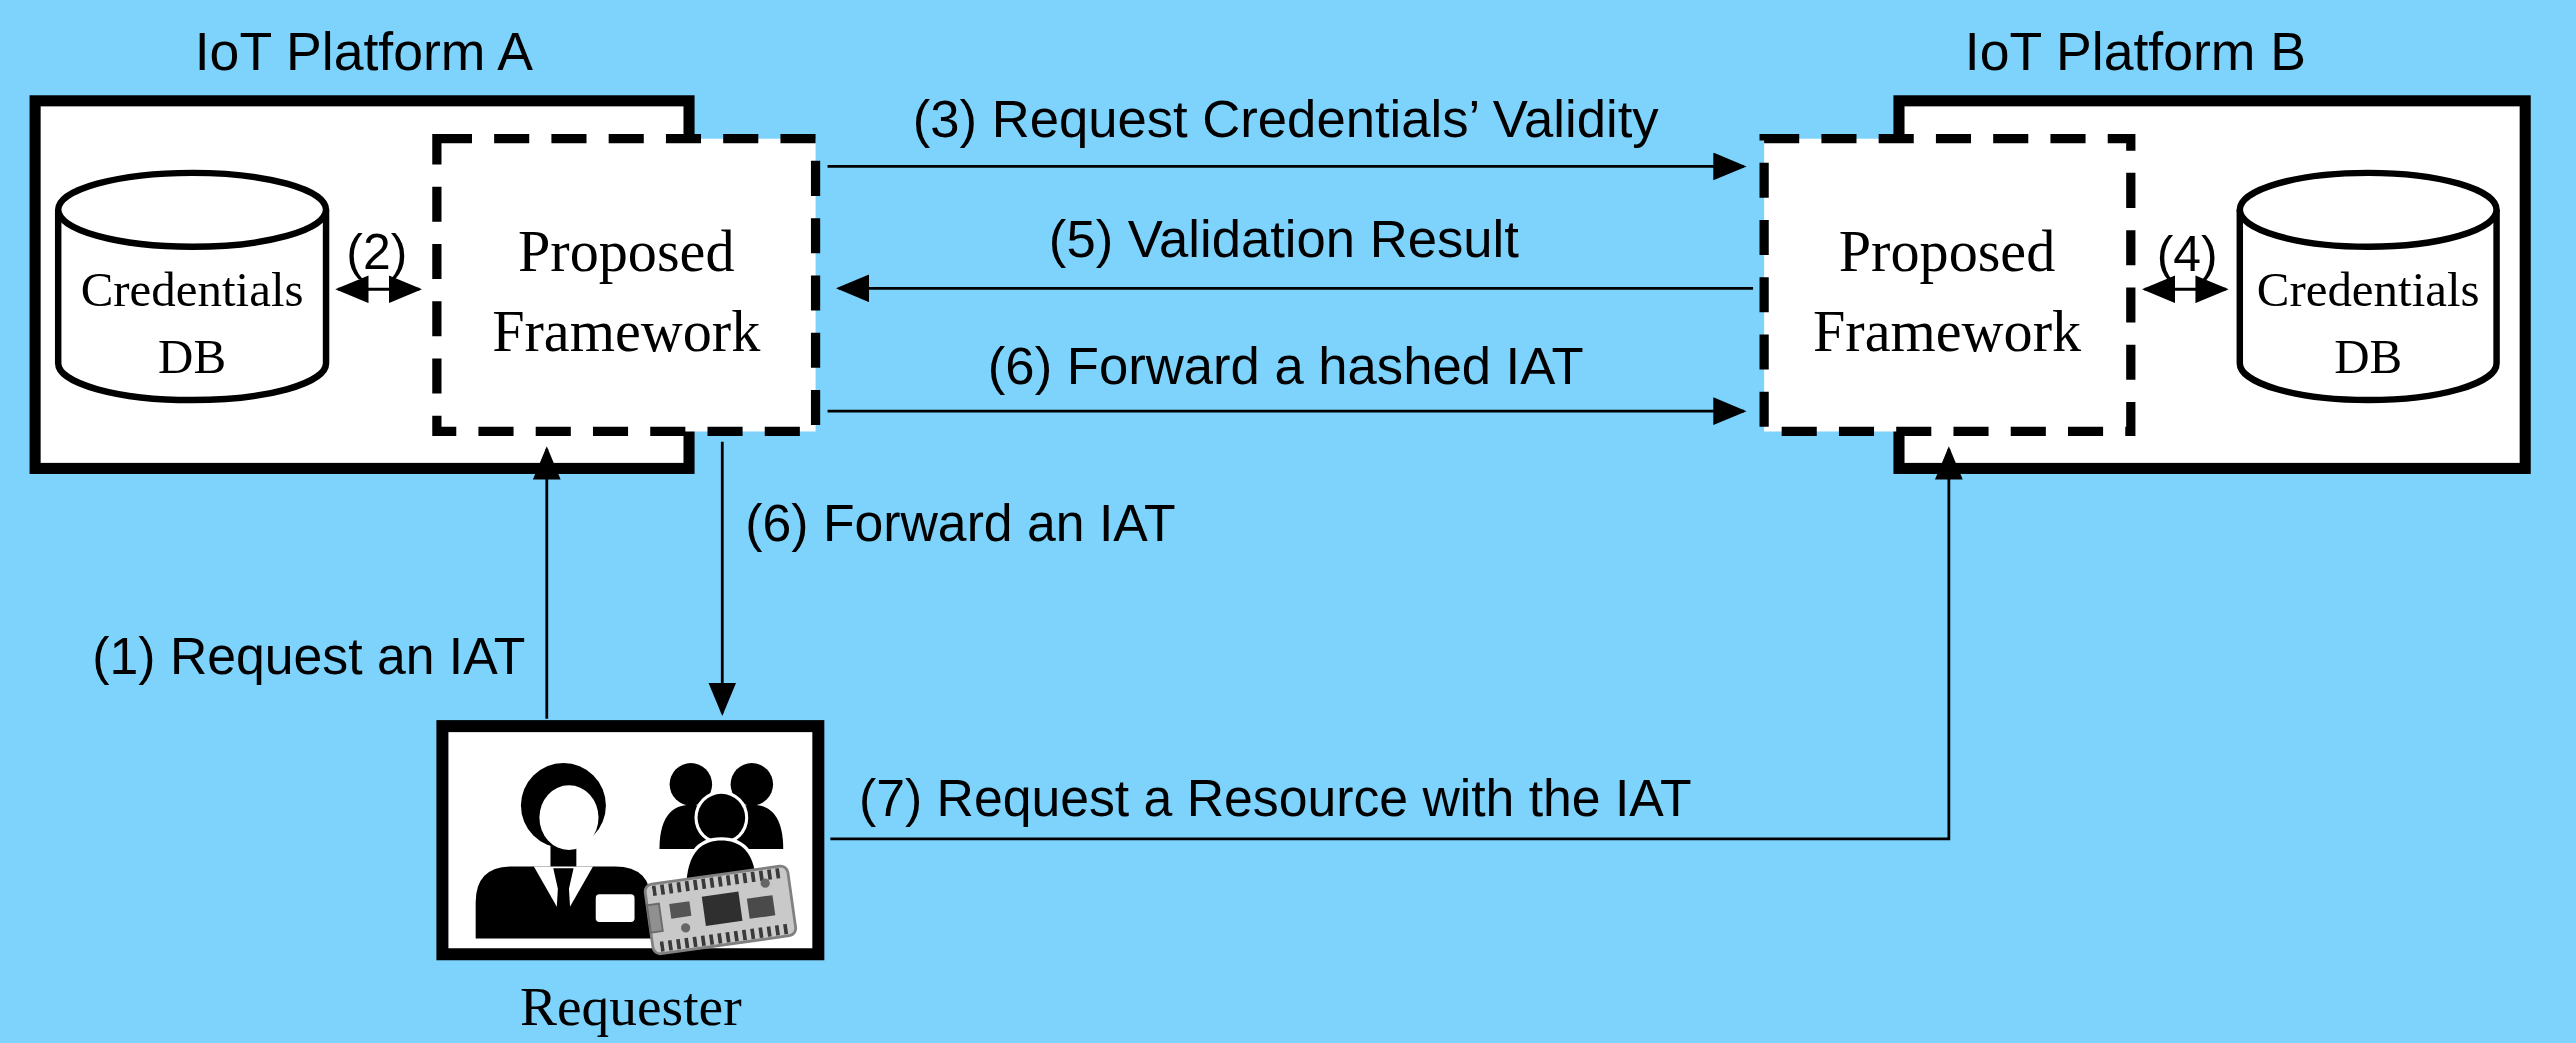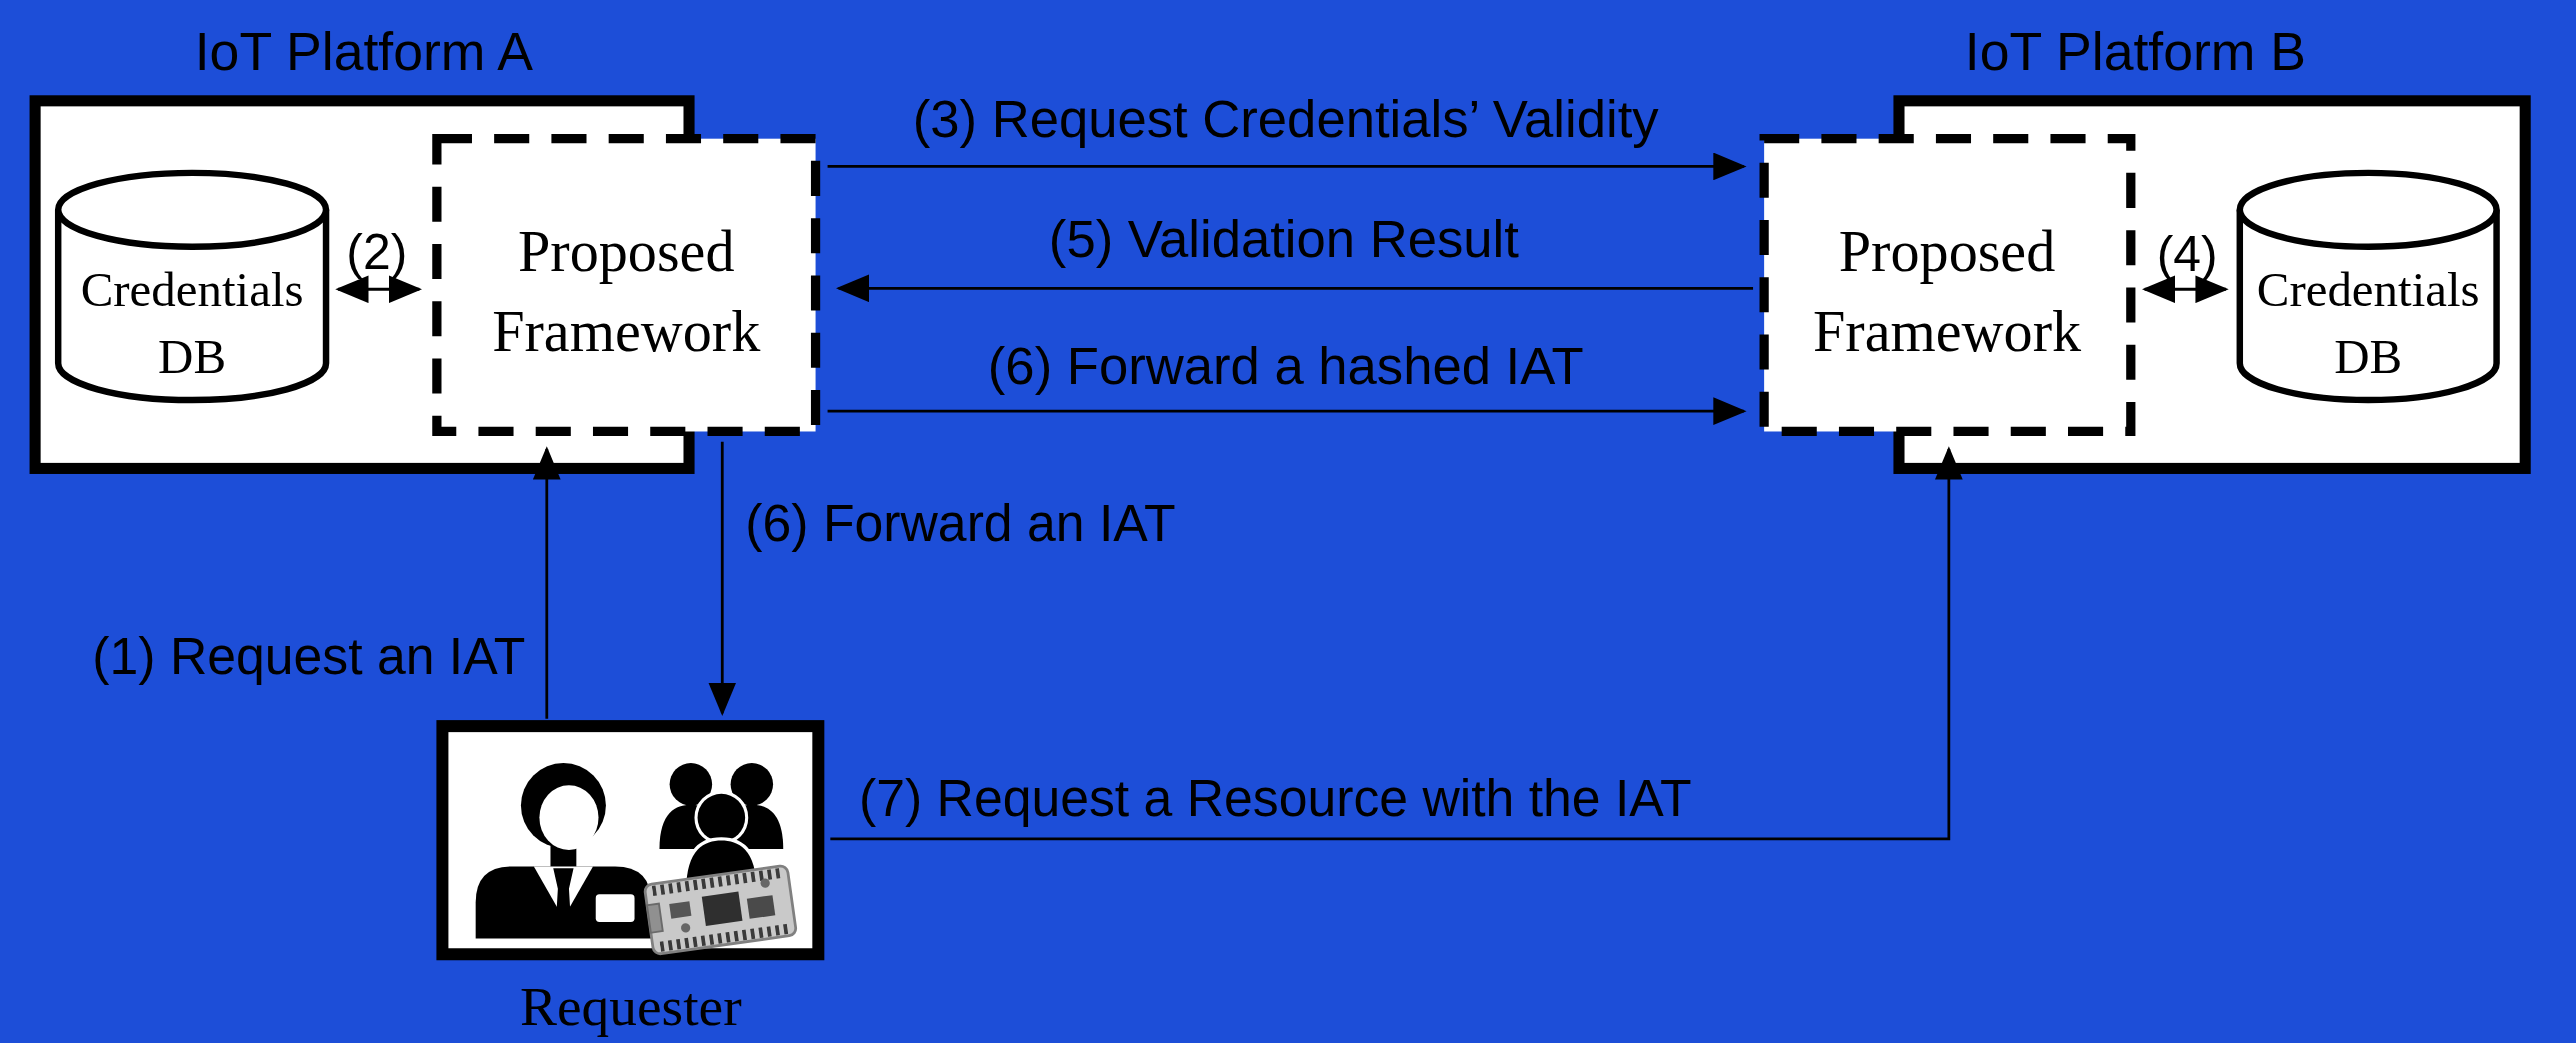--- a/index.html
+++ b/index.html
@@ -1,20 +1,20 @@
 <!DOCTYPE html>
 <html style="font-size:14.8px"><head>
 <meta charset="utf-8">
 <style>
   html, body { margin: 0; padding: 0; background: #ffffff; }
   .canvas {
     position: relative;
     width: 2576px;
     height: 1044px;
-    background: #1d4ed8;
+    background: #7dd3fc;
     overflow: hidden;
     text-align: center;
   }
   svg { position: absolute; left: 0; top: 0; display: block; }
 
   
   text { fill: #000000; }
   .t-sans  { font-family: "Liberation Sans", sans-serif; }
   .t-serif { font-family: "Liberation Serif", serif; }
   .t-mid   { text-anchor: middle; }

